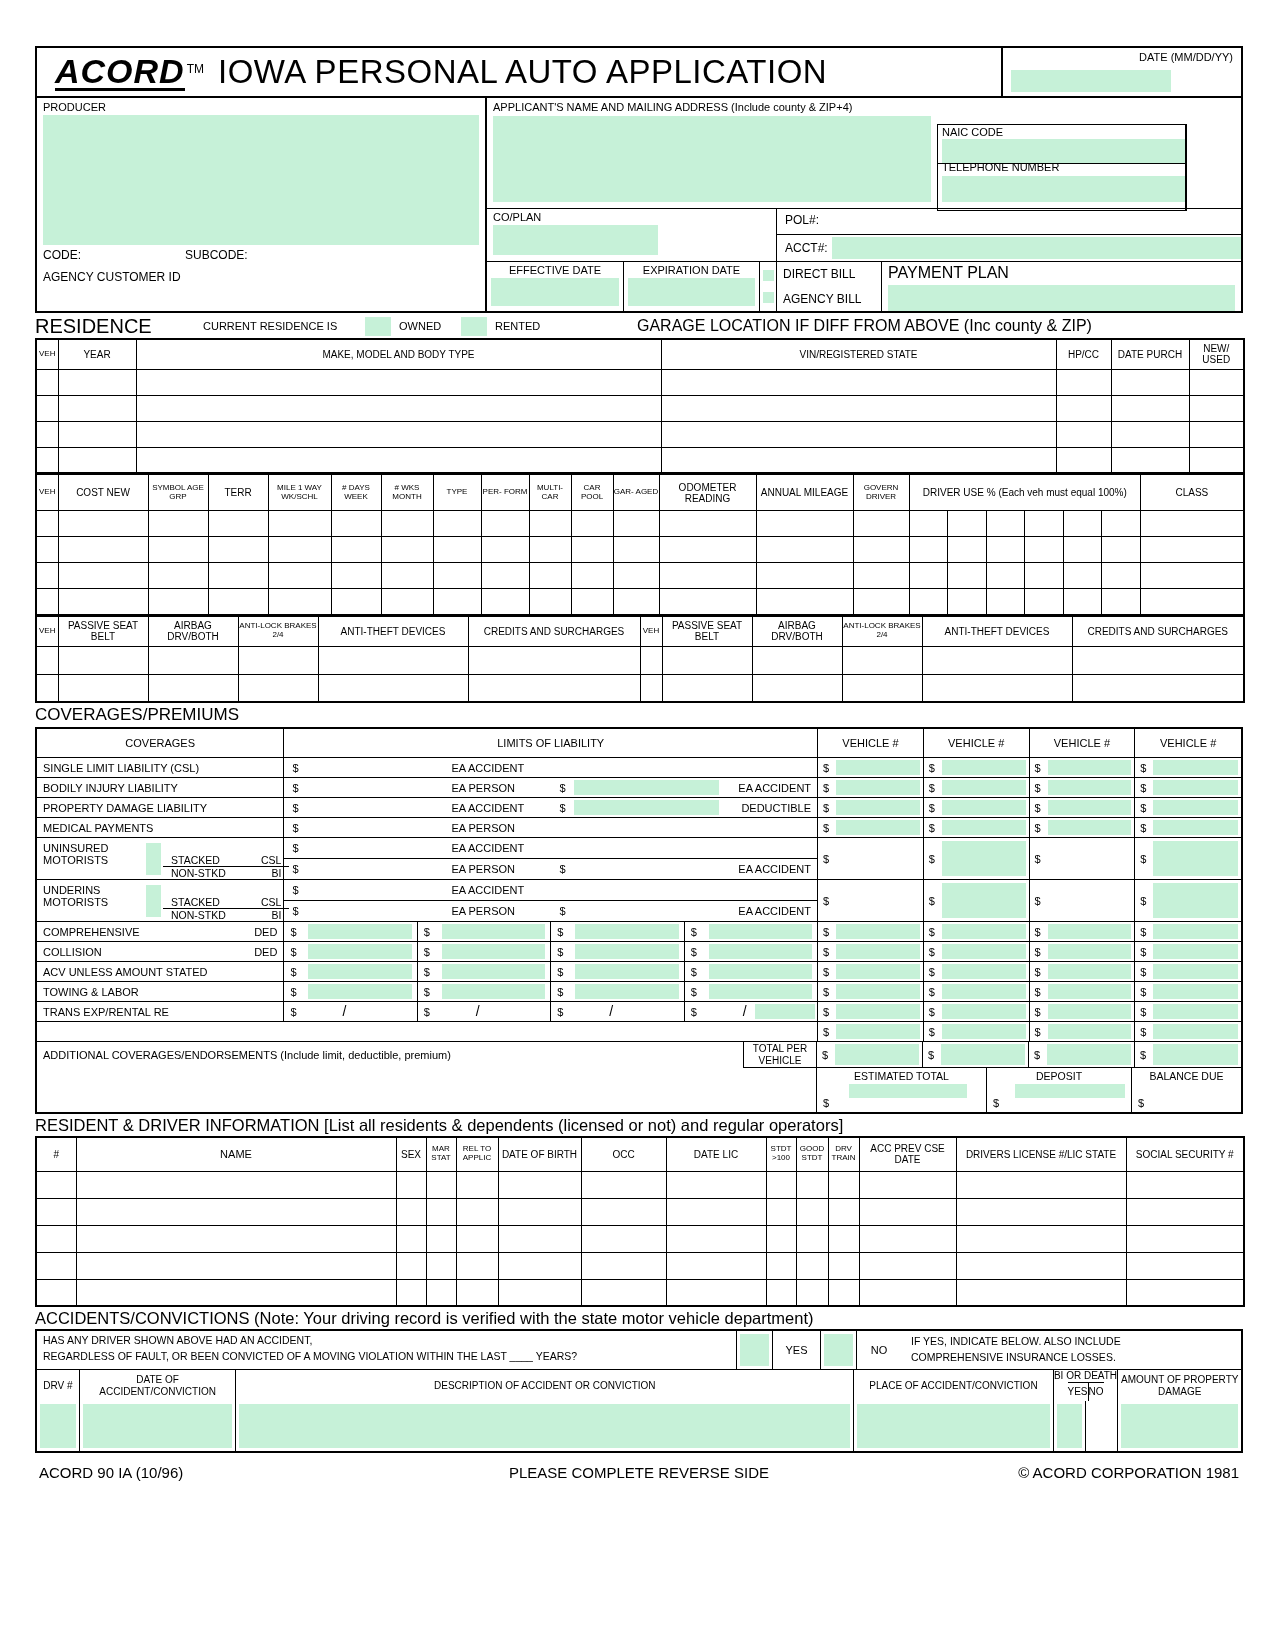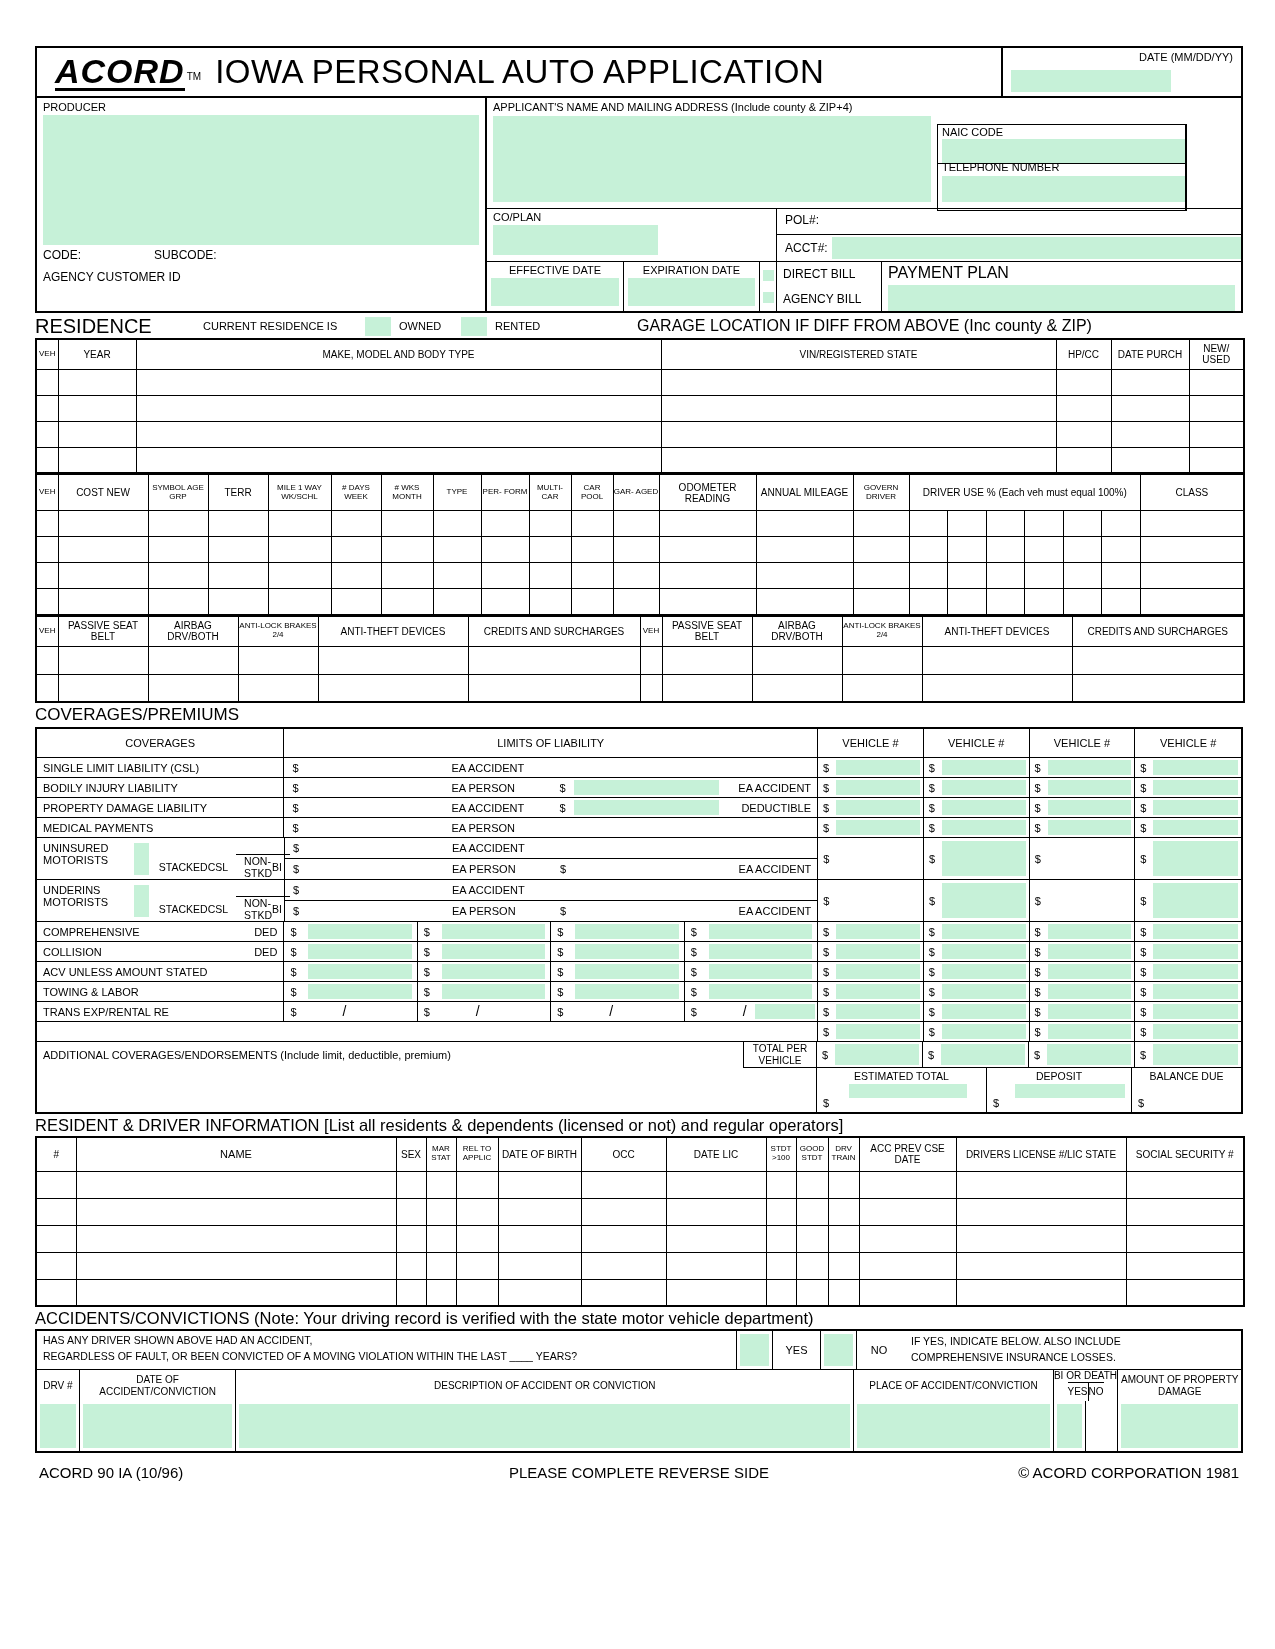--- a/index.html
+++ b/index.html
@@ -8,31 +8,31 @@
 .content{position:absolute;left:35px;top:46px;width:1208px}
 .g{background:#c6f1d8}
 .b2{border:2px solid #000}
 .lbl{font-size:11px}
 .s8{font-size:8px}
 .bt{border-top:1px solid #000}
 
 .hbox{height:52px;display:flex}
 .hleft{flex:1;display:flex;align-items:center;padding-left:18px}
 .logo{font-style:italic;font-weight:bold;font-size:34px;letter-spacing:1px;border-bottom:3px solid #000;line-height:1}
-.tm{font-size:10px;align-self:flex-end;margin:0 14px 14px 2px}
+.tm{font-size:12px;align-self:flex-end;margin:0 14px 20px 2px}
 .title{font-size:33px;letter-spacing:.5px;white-space:nowrap}
 .hdate{width:240px;border-left:2px solid #000;position:relative}
 .hdate .dl{position:absolute;top:3px;right:8px;font-size:11px}
 .hdate .df{position:absolute;left:8px;right:70px;top:22px;bottom:4px}
 
 .pbox{height:215px;display:flex;border-top:0}
 .pleft{width:450px;border-right:2px solid #000;padding:3px 6px;position:relative}
 .pleft .blk{margin-top:2px;height:130px}
 .codes{position:absolute;left:6px;top:150px;width:430px;font-size:12px;display:flex}
-.codes .sub{margin-left:73px}
+.codes .sub{margin-left:104px}
 .acid{position:absolute;left:6px;top:172px;font-size:12px}
 .pright{flex:1;display:flex;flex-direction:column}
 .rowA{height:113px;display:flex;border-bottom:1px solid #000}
 .appcell{width:450px;padding:3px 6px}
 .appcell .blk{margin-top:3px;height:86px}
 .ncell{flex:1;position:relative}
 .nbox{position:absolute;left:0;top:26px;width:250px;border:1px solid #000;border-right:2px solid #000}
 .nbox .t{font-size:11px;padding:1px 4px}
 .nbox .f{height:24px;margin:0 0 0 4px}
 .tbox{position:absolute;left:0;top:62px;width:250px;height:51px;border:1px solid #000;border-right:2px solid #000;border-top:0}
@@ -100,21 +100,21 @@
 .chead{display:flex;align-items:center;justify-content:center;font-size:11px}
 .d{position:absolute;font-size:11px;top:50%;transform:translateY(-50%)}
 .p1{left:8px}.p2{left:167px}.p3{left:275px}.pr{right:6px;left:auto}
 .pv{left:5px}
 .gb1{position:absolute;left:290px;width:145px;top:2px;bottom:2px;background:#c6f1d8}
 .gbv{position:absolute;left:18px;right:3px;top:2px;bottom:2px;background:#c6f1d8}
 .gbt{position:absolute;left:18px;right:3px;top:3px;bottom:3px;background:#c6f1d8}
 .umname{width:100px;font-size:11px;padding-top:4px}
 .umchk{width:20px;display:flex;align-items:center;justify-content:center}
 .umchk>div{width:15px;height:32px;background:#c6f1d8}
-.umsub{flex:1;display:flex;flex-direction:row;align-self:stretch;margin:16px -6px 0 0}
+.umsub{flex:1;display:flex;flex-direction:column;align-self:stretch;margin:16px -6px 0 0}
 .umsr{flex:1;display:flex;align-items:center;justify-content:space-between;padding:0 8px;font-size:10.5px}
 .umlim{display:flex;flex-direction:column;height:100%}
 .umlr{flex:1;position:relative}
 .subwrap{display:flex;height:100%}
 .sub{flex:1;border-right:1px solid #000;position:relative;display:flex;align-items:center}
 .sub:last-child{border-right:0}
 .sub .ds{margin-left:6px;font-size:11px}
 .sub .gbs{position:absolute;left:24px;right:5px;top:2px;bottom:2px;background:#c6f1d8}
 .sub .sl{position:absolute;left:58px;font-size:14px;top:50%;transform:translateY(-55%)}
 .sub .gbs2{position:absolute;left:70px;right:2px;top:2px;bottom:2px;background:#c6f1d8}

